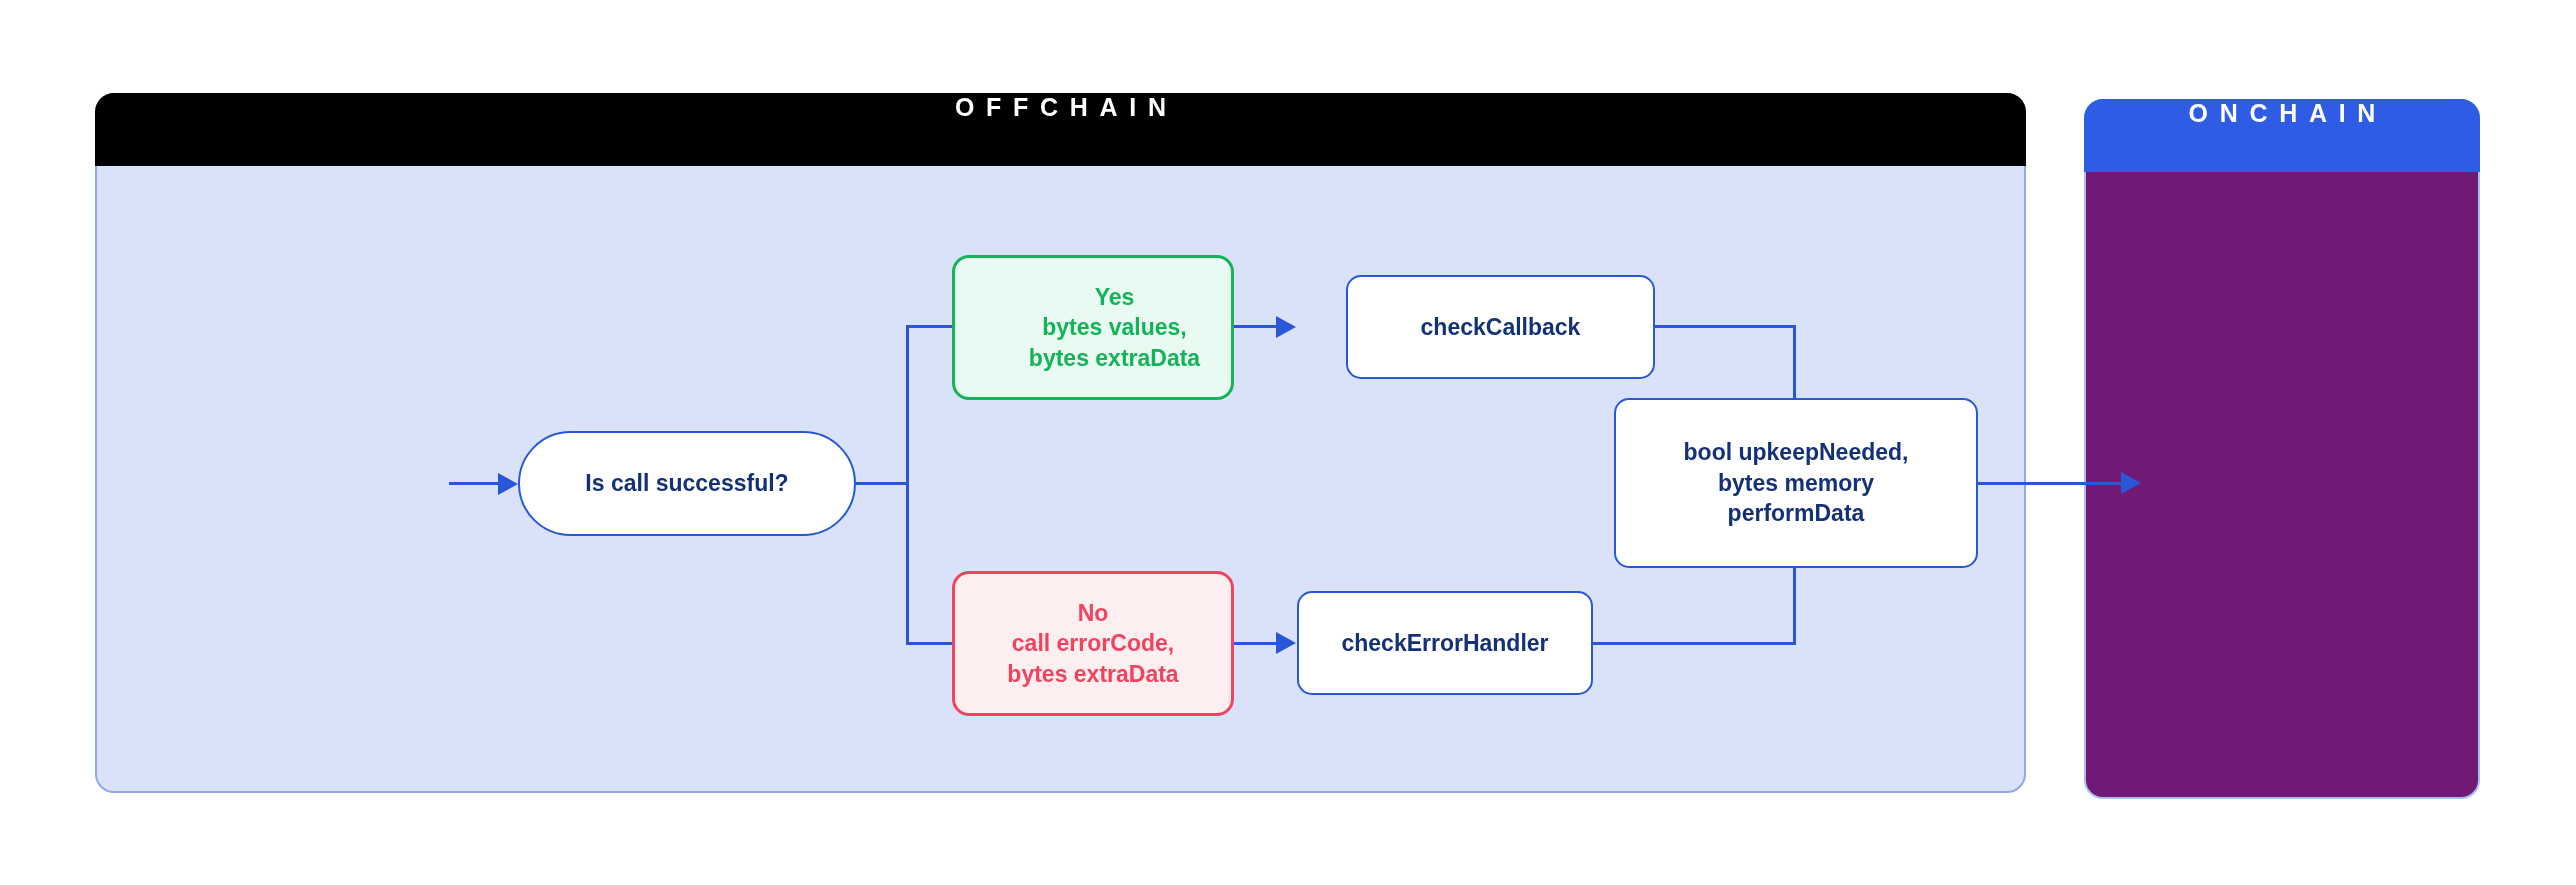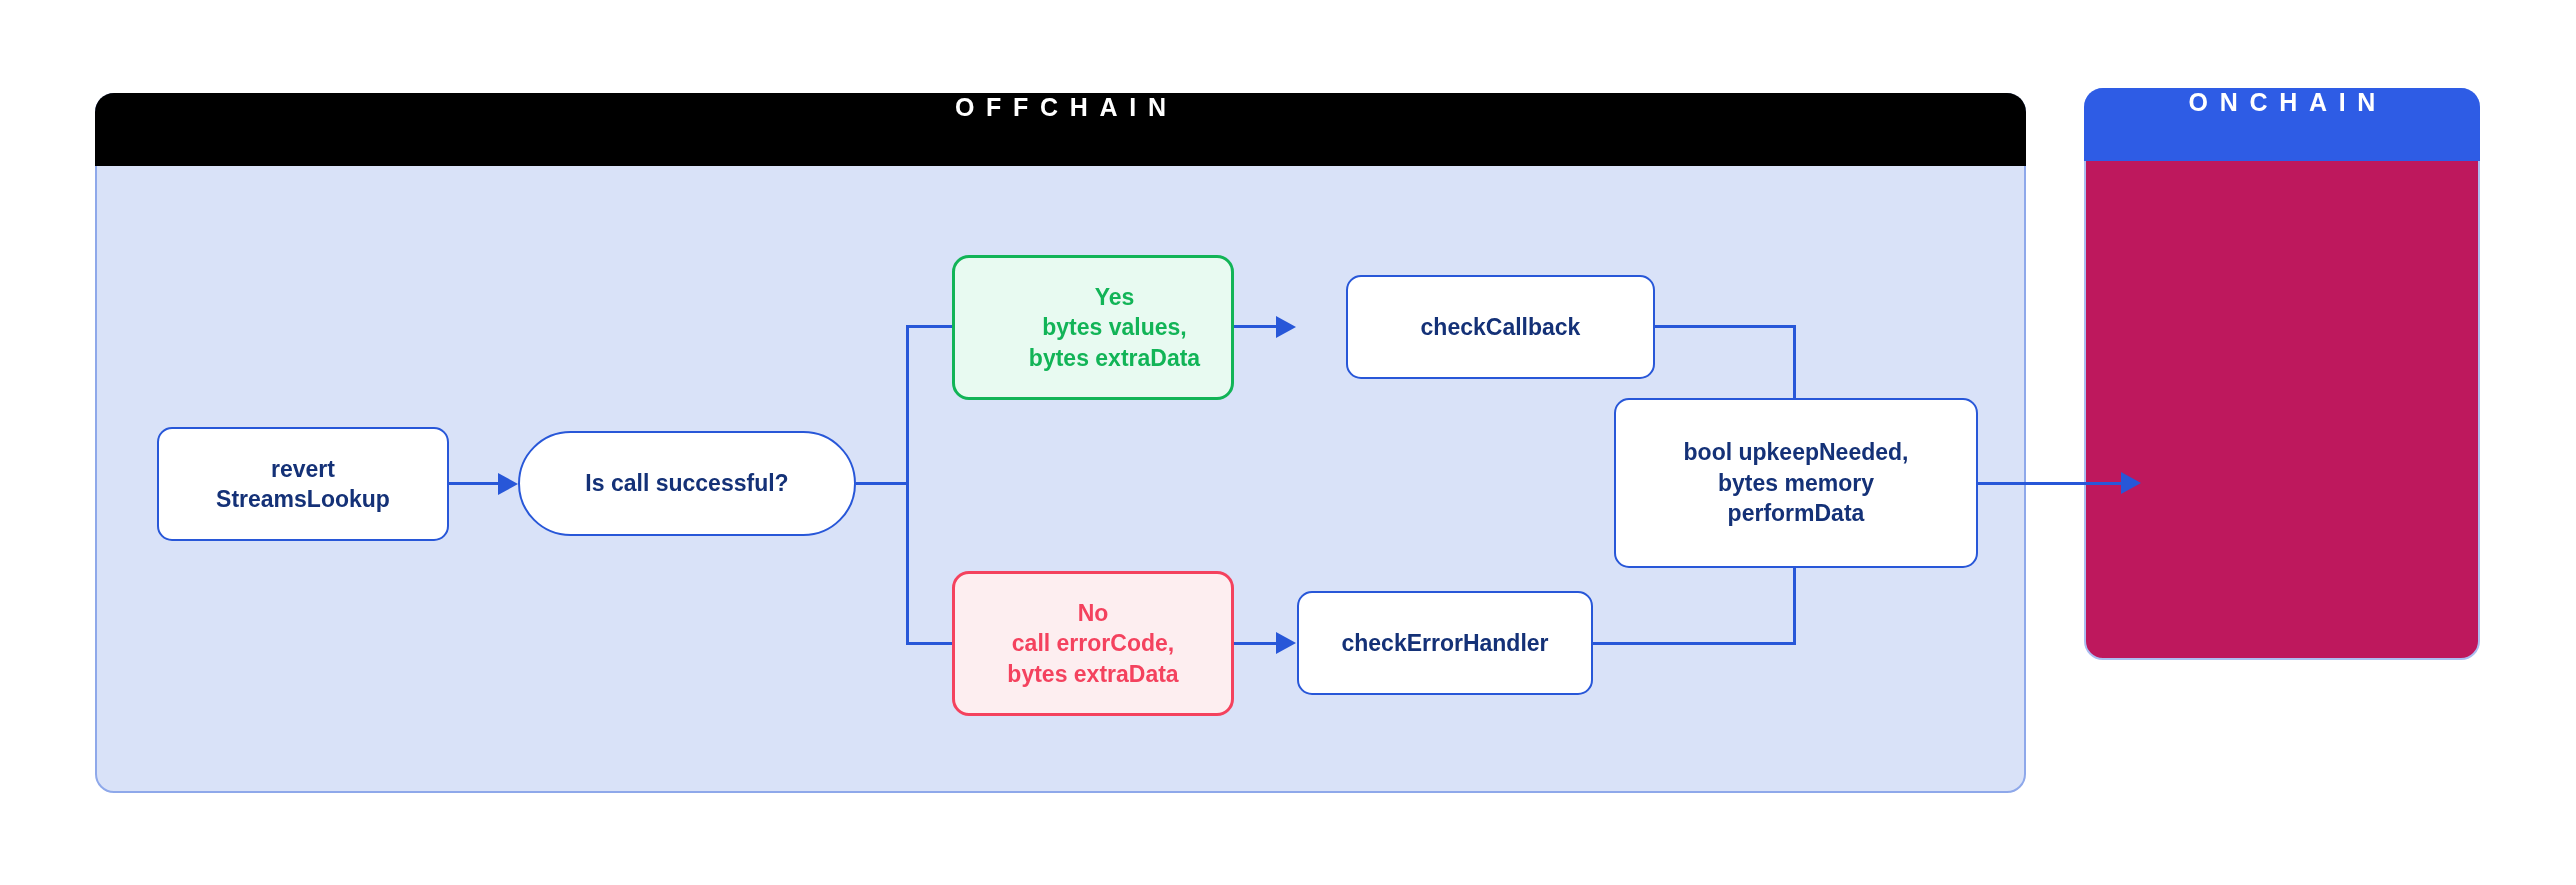--- a/index.html
+++ b/index.html
@@ -31,22 +31,22 @@
   .panel-title{
     color:#ffffff;font-size:25px;font-weight:600;
     letter-spacing:11.7px;margin-right:-11.7px;white-space:nowrap;
   }
   .panel-offchain{
     left:95px;top:93px;width:1931px;height:700px;
     background:var(--lavender);border:2.1px solid var(--offchain-border);
   }
   .panel-offchain .panel-header{background:#000000;}
   .panel-onchain{
-    left:2084px;top:88px;width:396px;height:572px;
-    background:#be185d;border:2.1px solid var(--onchain-border);
+    left:2084px;top:99px;width:396px;height:700px;
+    background:#701a75;border:2.1px solid var(--onchain-border);
   }
   .panel-onchain .panel-header{background:var(--onchain-header);}
 
   
   .node{
     position:absolute;box-sizing:border-box;
     display:flex;align-items:center;justify-content:center;
     text-align:center;border-radius:15px;background:#ffffff;
   }
   .node-label{
@@ -103,24 +103,20 @@
 
   <div class="seg h" style="left:1593px;top:325px;width:203px;"></div>
   <div class="seg v" style="left:1793px;top:325px;height:74px;"></div>
 
   <div class="seg h" style="left:1593px;top:642px;width:203px;"></div>
   <div class="seg v" style="left:1793px;top:567px;height:78px;"></div>
 
   <div class="seg h" style="left:1978px;top:482px;width:144px;"></div>
   <div class="arrow" style="left:2121px;top:472px;"></div>
 
-  <div class="node node--blue" style="left:157px;top:427px;width:292px;height:114px;">
-    <span class="node-label">revert
-StreamsLookup</span>
-  </div>
 
   <div class="node node--blue node--stadium" style="left:518px;top:431px;width:338px;height:105px;">
     <span class="node-label">Is call successful?</span>
   </div>
 
   <div class="node node--green" style="left:952px;top:255px;width:282px;height:145px;">
     <span class="node-label">Yes
 bytes values,
 bytes extraData</span>
   </div>

